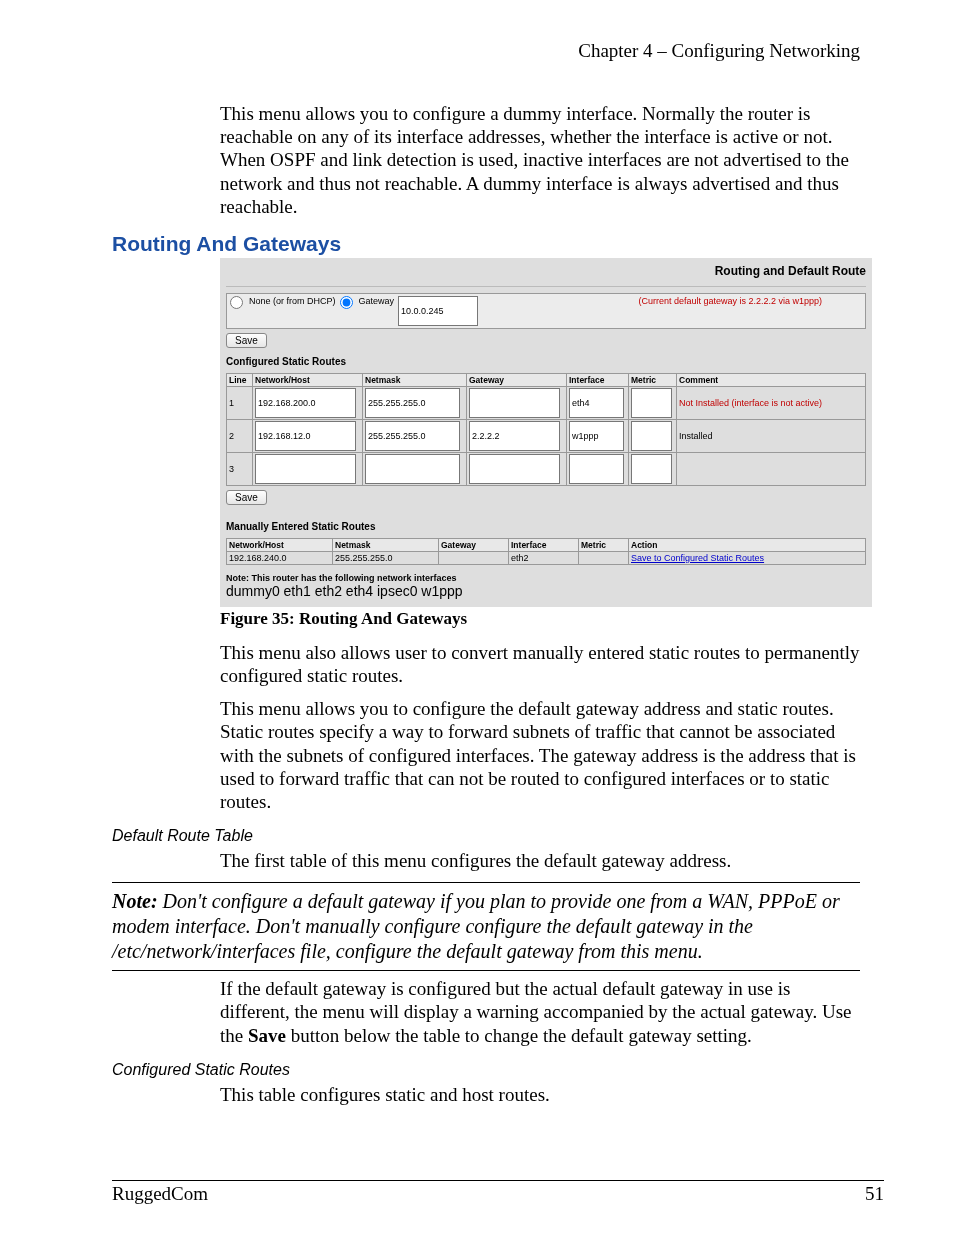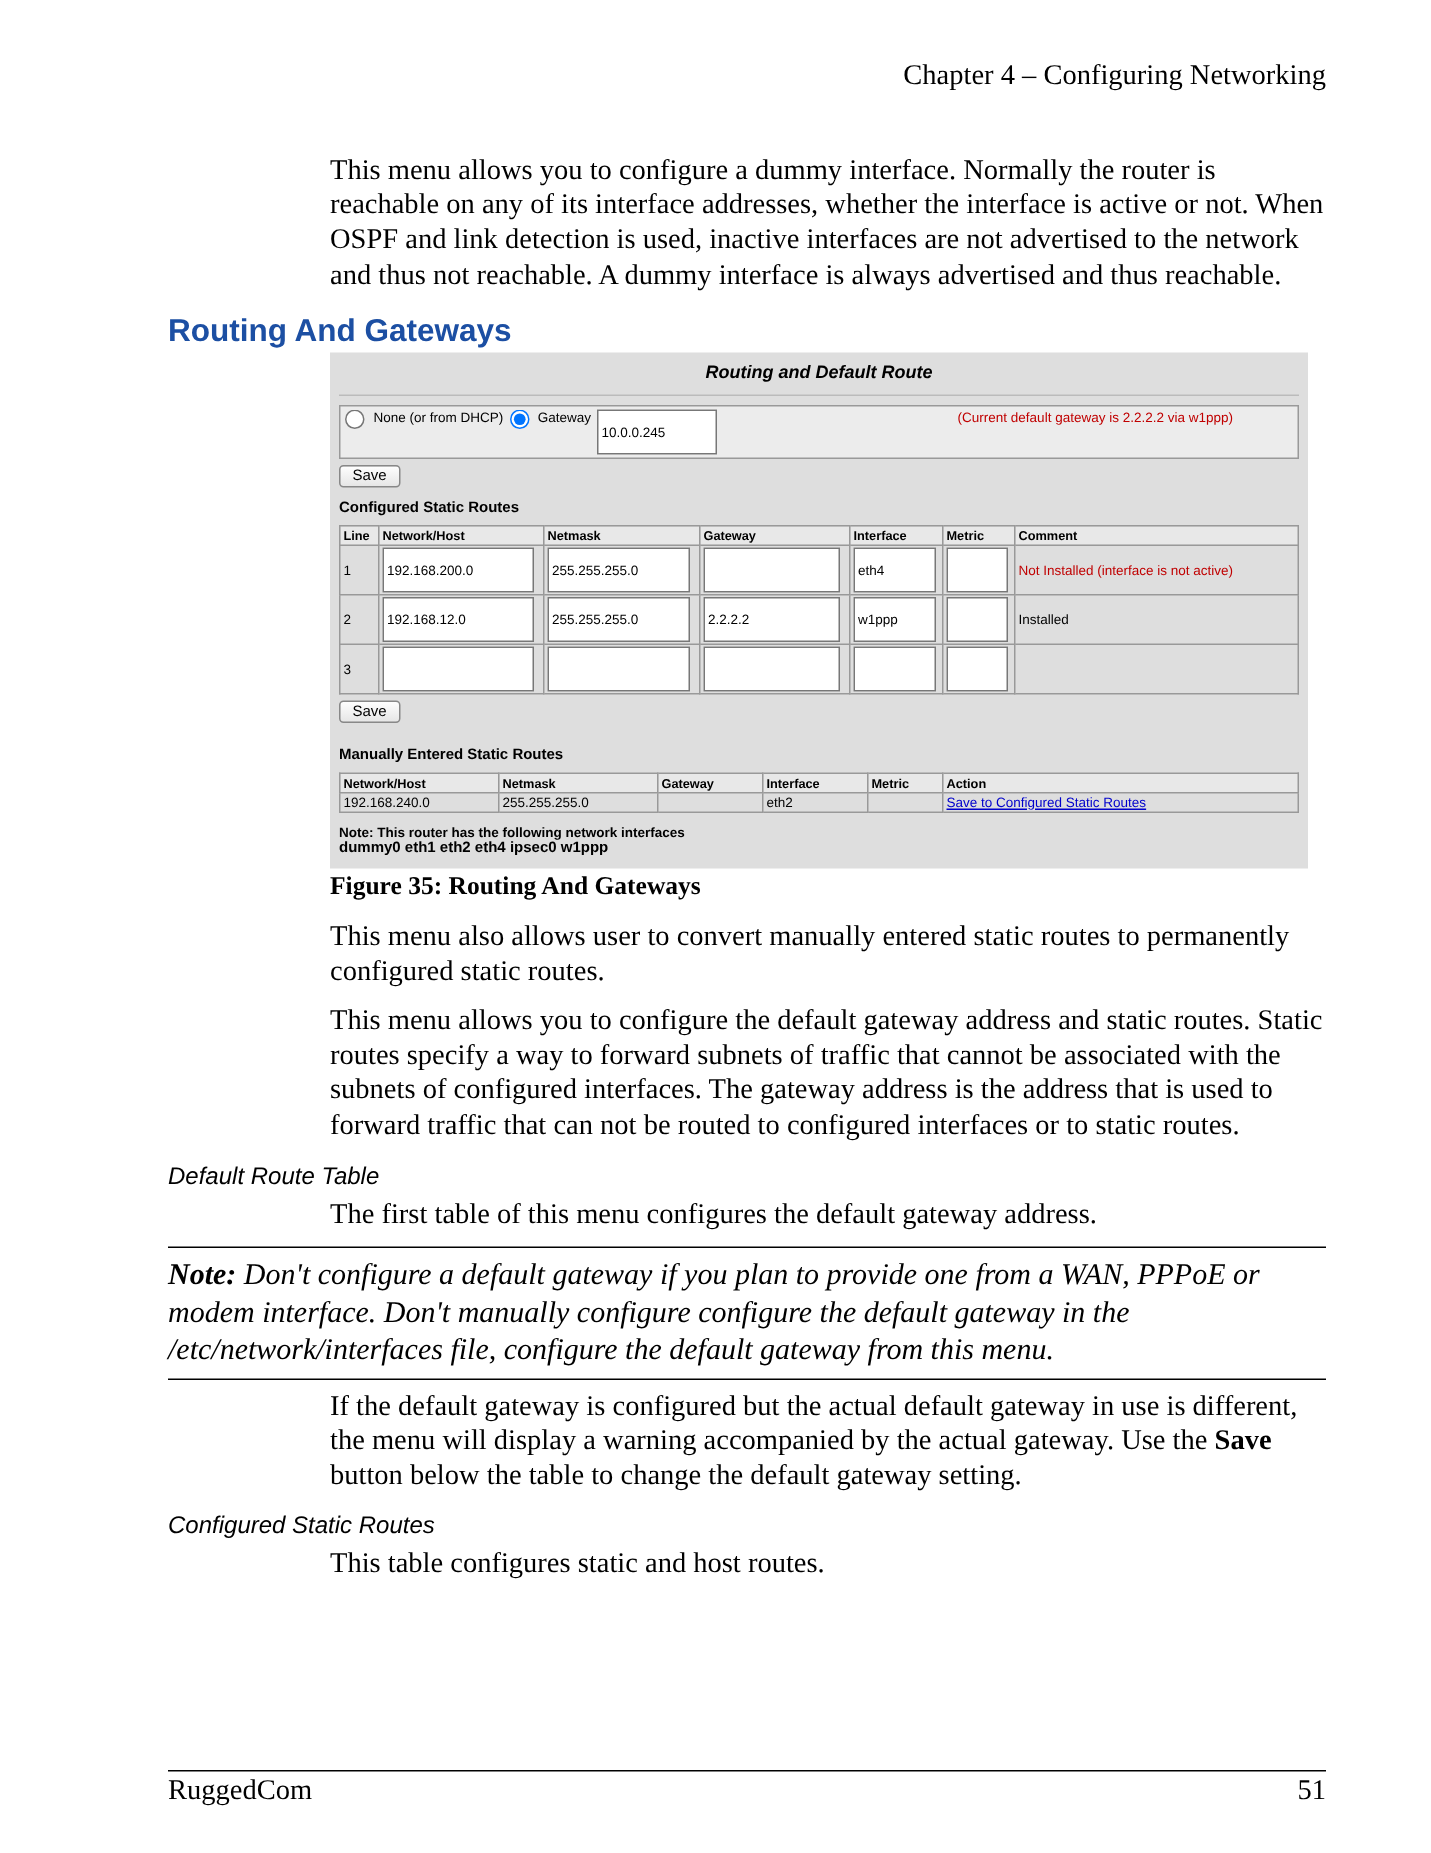--- a/index.html
+++ b/index.html
@@ -8,21 +8,21 @@
     width: 954px;
     height: 1235px;
     font-family: "Times New Roman", Times, serif;
     font-size: 19px;
     color: #000;
     position: relative;
     background: #fff;
   }
   .page {
     box-sizing: border-box;
-    padding: 40px 70px 50px 112px;
+    padding: 40px 94px 50px 112px;
   }
   .chap-hdl {
     font-family: "Times New Roman", serif;
     font-size: 19px;
     text-align: right;
     margin-bottom: 40px;
   }
   .indent-block {
     margin-left: 108px;
   }
@@ -69,27 +69,26 @@
     background: #dedede;
     border: 0;
     padding: 2px 6px 8px 6px;
     font-family: Verdana, Geneva, sans-serif;
     font-size: 9px;
     color: #000;
     box-sizing: border-box;
     width: 652px;
   }
   .shot-title {
-    text-align: center;
+    text-align: right;
     font-weight: bold;
     font-size: 12px;
     padding: 4px 0 8px 0;
     border-bottom: 1px solid #bbb;
     margin-bottom: 6px;
-    font-style: italic;
   }
   .shot-h3 {
     font-weight: bold;
     font-size: 10px;
     margin: 6px 0 6px 0;
   }
   .shot table.grid {
     border-collapse: collapse;
     width: 100%;
     font-size: 9px;
@@ -125,21 +124,21 @@
     padding: 1px 8px;
     border: 1px solid #888;
     border-radius: 3px;
     background: linear-gradient(#fefefe,#e6e6e6);
     cursor: pointer;
     margin: 4px 0 2px 0;
   }
   .shot .red { color: #c00000; }
   .shot .link { color: #0000cc; text-decoration: underline; }
   .shot .small-note { font-size: 9px; font-weight: bold; margin-top:8px;}
-  .shot .small-note-sub { font-size: 10px; font-weight: bold; }
+  .shot .small-note-sub { font-size: 14px; font-weight: normal; }
   .def-row { display:flex; gap:4px; align-items:flex-start; border:1px solid #999; padding:2px 3px; background:#ececec;}
   .def-row .gw-status { margin-left: auto; padding-right: 40px;}
   
   .footer-line {
     position: absolute;
     left: 112px;
     right: 70px;
     bottom: 54px;
     border-top: 1px solid #000;
   }

